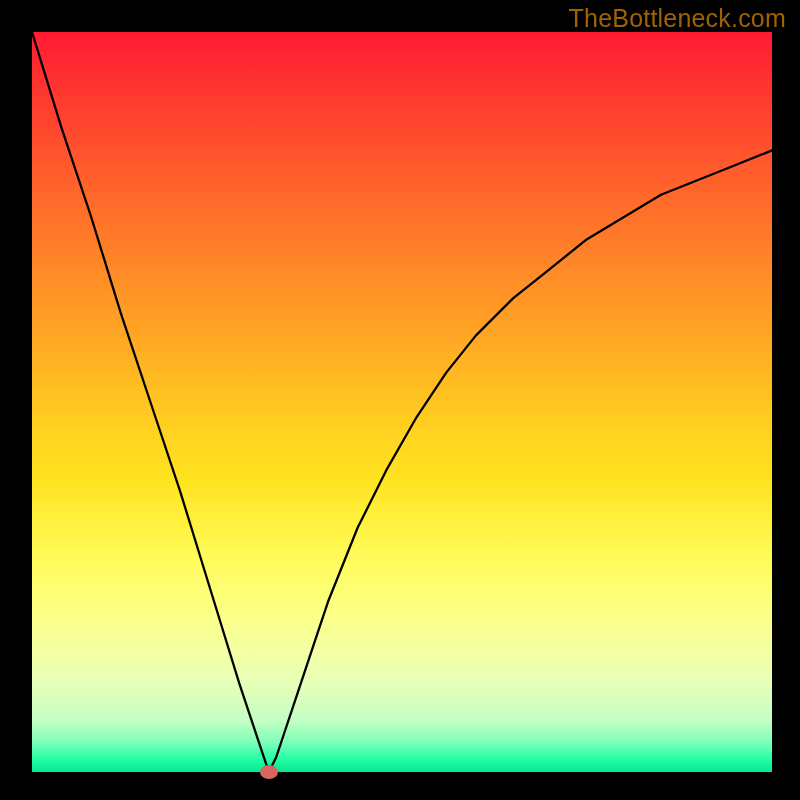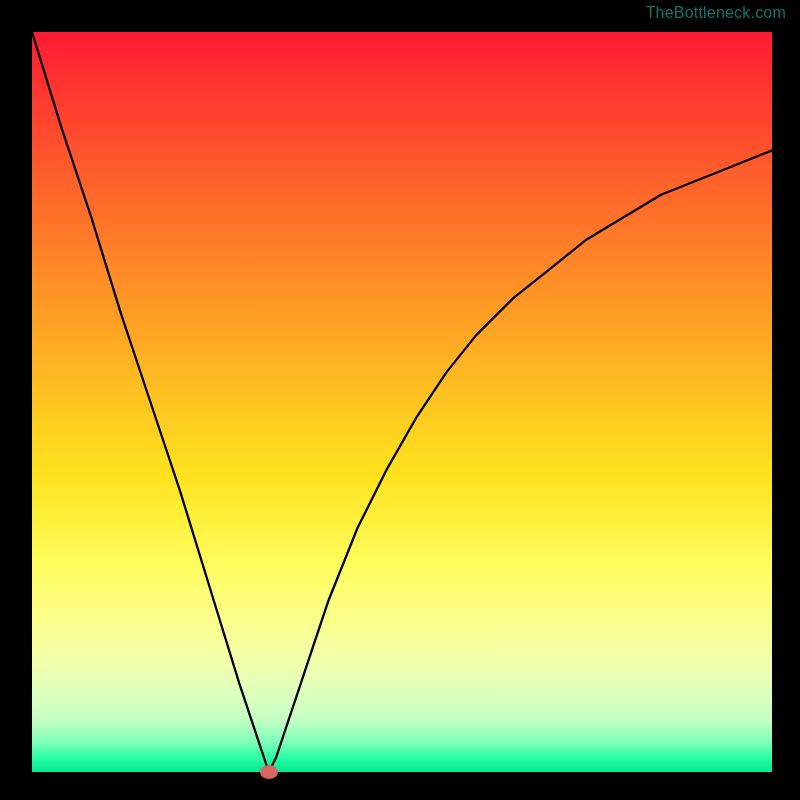--- a/index.html
+++ b/index.html
@@ -8,22 +8,22 @@
     height: 800px;
     background: #000;
     position: relative;
     overflow: hidden;
     font-family: Arial, Helvetica, sans-serif;
   }
   .watermark {
     position: absolute;
     top: 4px;
     right: 14px;
-    color: #0f766e;
-    font-size: 16px;
+    color: #a16207;
+    font-size: 25px;
     font-weight: 500;
     z-index: 10;
     letter-spacing: 0.2px;
   }
   .plot {
     position: absolute;
     background: linear-gradient(to bottom,
       #ff1a33 0%,
       #ff3030 6%,
       #ff442e 12%,

